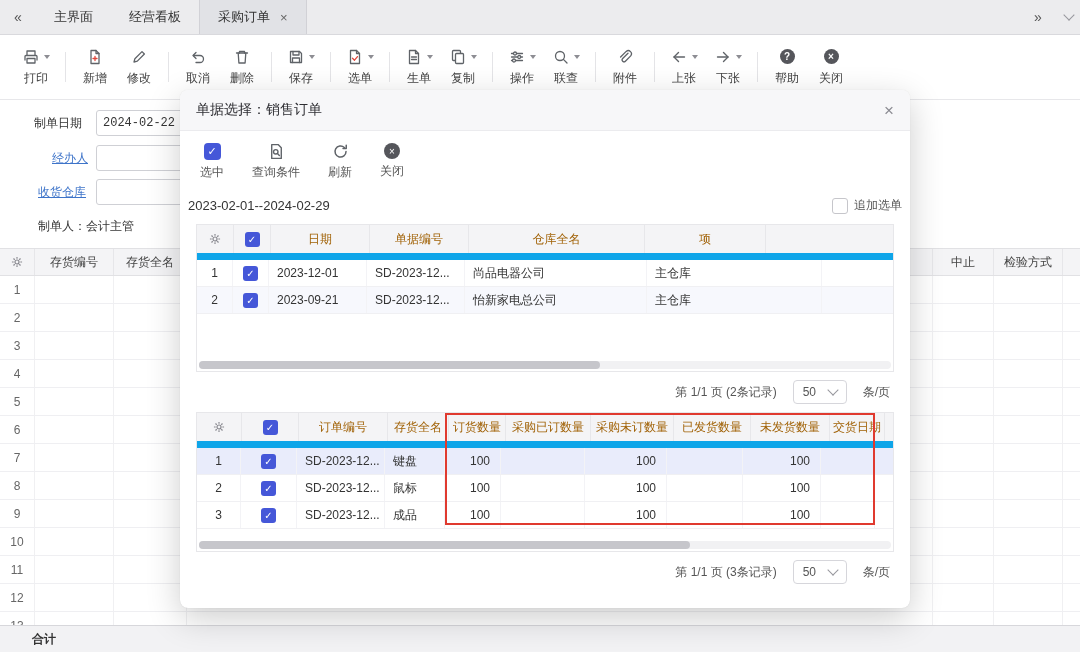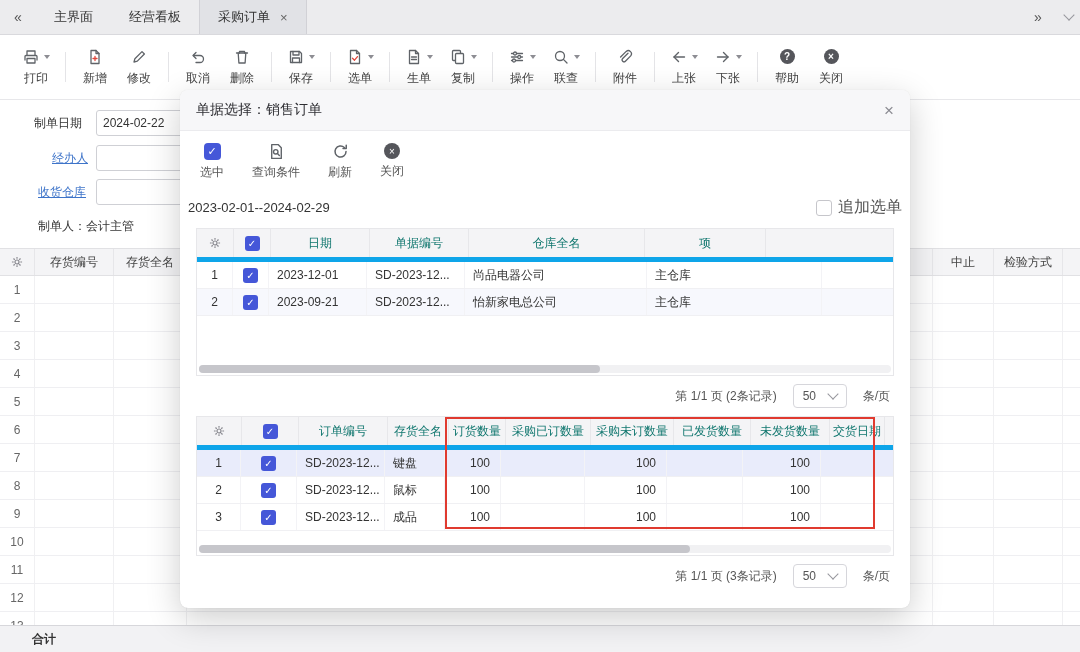--- a/index.html
+++ b/index.html
@@ -25,21 +25,21 @@
   .caret{width:0;height:0;border-left:3.5px solid transparent;border-right:3.5px solid transparent;border-top:4px solid #8d8d93;}
   .tsep{width:1px;height:30px;background:#e4e4e7;margin:0 7px;}
   .ico svg{display:block;}
   .icirc{width:15px;height:15px;border-radius:50%;background:#55565b;color:#fff;display:flex;
          align-items:center;justify-content:center;font-size:10px;font-weight:bold;}
 
   
   .flabel{position:absolute;height:26px;line-height:26px;color:#333;}
   .flink{color:#3e74c9;text-decoration:underline;cursor:pointer;}
   .finput{position:absolute;height:24px;width:88px;border:1px solid #cfd0d5;border-radius:3px;background:#fff;
-          padding:0 6px;font-family:Liberation Sans, sans-serif;font-size:12px;color:#333;}
+          padding:0 6px;font-family:Liberation Mono, monospace;font-size:12px;color:#333;}
 
   
   .maingrid{position:absolute;top:248px;left:0;right:0;}
   .mg-header{display:flex;height:26px;background:#f4f4f6;border-top:1px solid #e1e1e4;
              border-bottom:1px solid #e1e1e4;align-items:center;color:#444;}
   .mg-row{display:flex;height:27px;border-bottom:1px solid #efeff2;align-items:center;color:#555;}
   .c-gear{width:34px;align-self:stretch;display:flex;align-items:center;justify-content:center;border-right:1px solid #e6e6e9;}
   .c-code{width:78px;text-align:center;align-self:stretch;line-height:26px;border-right:1px solid #e6e6e9;}
   .c-name{width:72px;text-align:center;align-self:stretch;line-height:26px;border-right:1px solid #e6e6e9;overflow:hidden;}
   .c-fill{flex:1;align-self:stretch;border-right:1px solid #e6e6e9;}
@@ -59,27 +59,27 @@
                 border-bottom:1px solid #ebebee;border-radius:8px 8px 0 0;font-size:14px;font-weight:500;color:#2e2e33;}
   .modal-close{margin-left:auto;font-size:17px;color:#8b8b92;cursor:pointer;line-height:1;}
   .modal-toolbar{display:flex;gap:28px;padding:12px 20px 2px;}
   .mt-item{display:flex;flex-direction:column;align-items:center;gap:4px;color:#555;cursor:pointer;}
   .mt-check{width:17px;height:17px;background:#4557d8;border-radius:4px;color:#fff;display:flex;
             align-items:center;justify-content:center;font-size:11px;}
   .mt-check::after{content:"✓";}
   .mt-close{width:16px;height:16px;border-radius:50%;background:#55565b;color:#fff;display:flex;
             align-items:center;justify-content:center;font-size:10px;}
   .modal-filter{display:flex;align-items:center;margin:14px 8px 10px;font-size:13px;color:#333;}
-  .append{margin-left:auto;display:flex;align-items:center;gap:6px;color:#555;font-size:16px;cursor:pointer;}
+  .append{margin-left:auto;display:flex;align-items:center;gap:6px;color:#555;font-size:12px;cursor:pointer;}
   .cb-off{width:14px;height:14px;border:1px solid #c6c6cb;border-radius:3px;background:#fff;}
 
   .grid{margin:0 16px;border:1px solid #e7e7ea;position:relative;overflow:hidden;}
   .g-up{height:146px;}
   .g-low{height:138px;}
-  .g-header{display:flex;height:28px;background:#f4f4f6;border-bottom:5px solid #0ea5e9;align-items:center;color:#0f766e;}
+  .g-header{display:flex;height:28px;background:#f4f4f6;border-bottom:7px solid #0ea5e9;align-items:center;color:#a16207;}
   .g-header>div{align-self:stretch;display:flex;align-items:center;justify-content:center;border-right:1px solid #e7e7ea;
                 flex:0 0 auto;white-space:nowrap;overflow:hidden;}
   .g-row{display:flex;height:26px;border-bottom:1px solid #f0f0f3;align-items:center;cursor:pointer;}
   .g-row>div{align-self:stretch;display:flex;align-items:center;border-right:1px solid #f3f3f6;flex:0 0 auto;
              padding:0 8px;box-sizing:border-box;white-space:nowrap;overflow:hidden;}
   .g-row>div.cc{justify-content:center;padding:0;}
   .g-row.alt{background:#f7f8fd;}
   .g-row.sel{background:#e9ecfb;}
   .num{justify-content:flex-end !important;padding-right:10px !important;}
   .cb-on{width:15px;height:15px;background:#4557d8;border-radius:3px;color:#fff;font-size:10px;display:flex;

